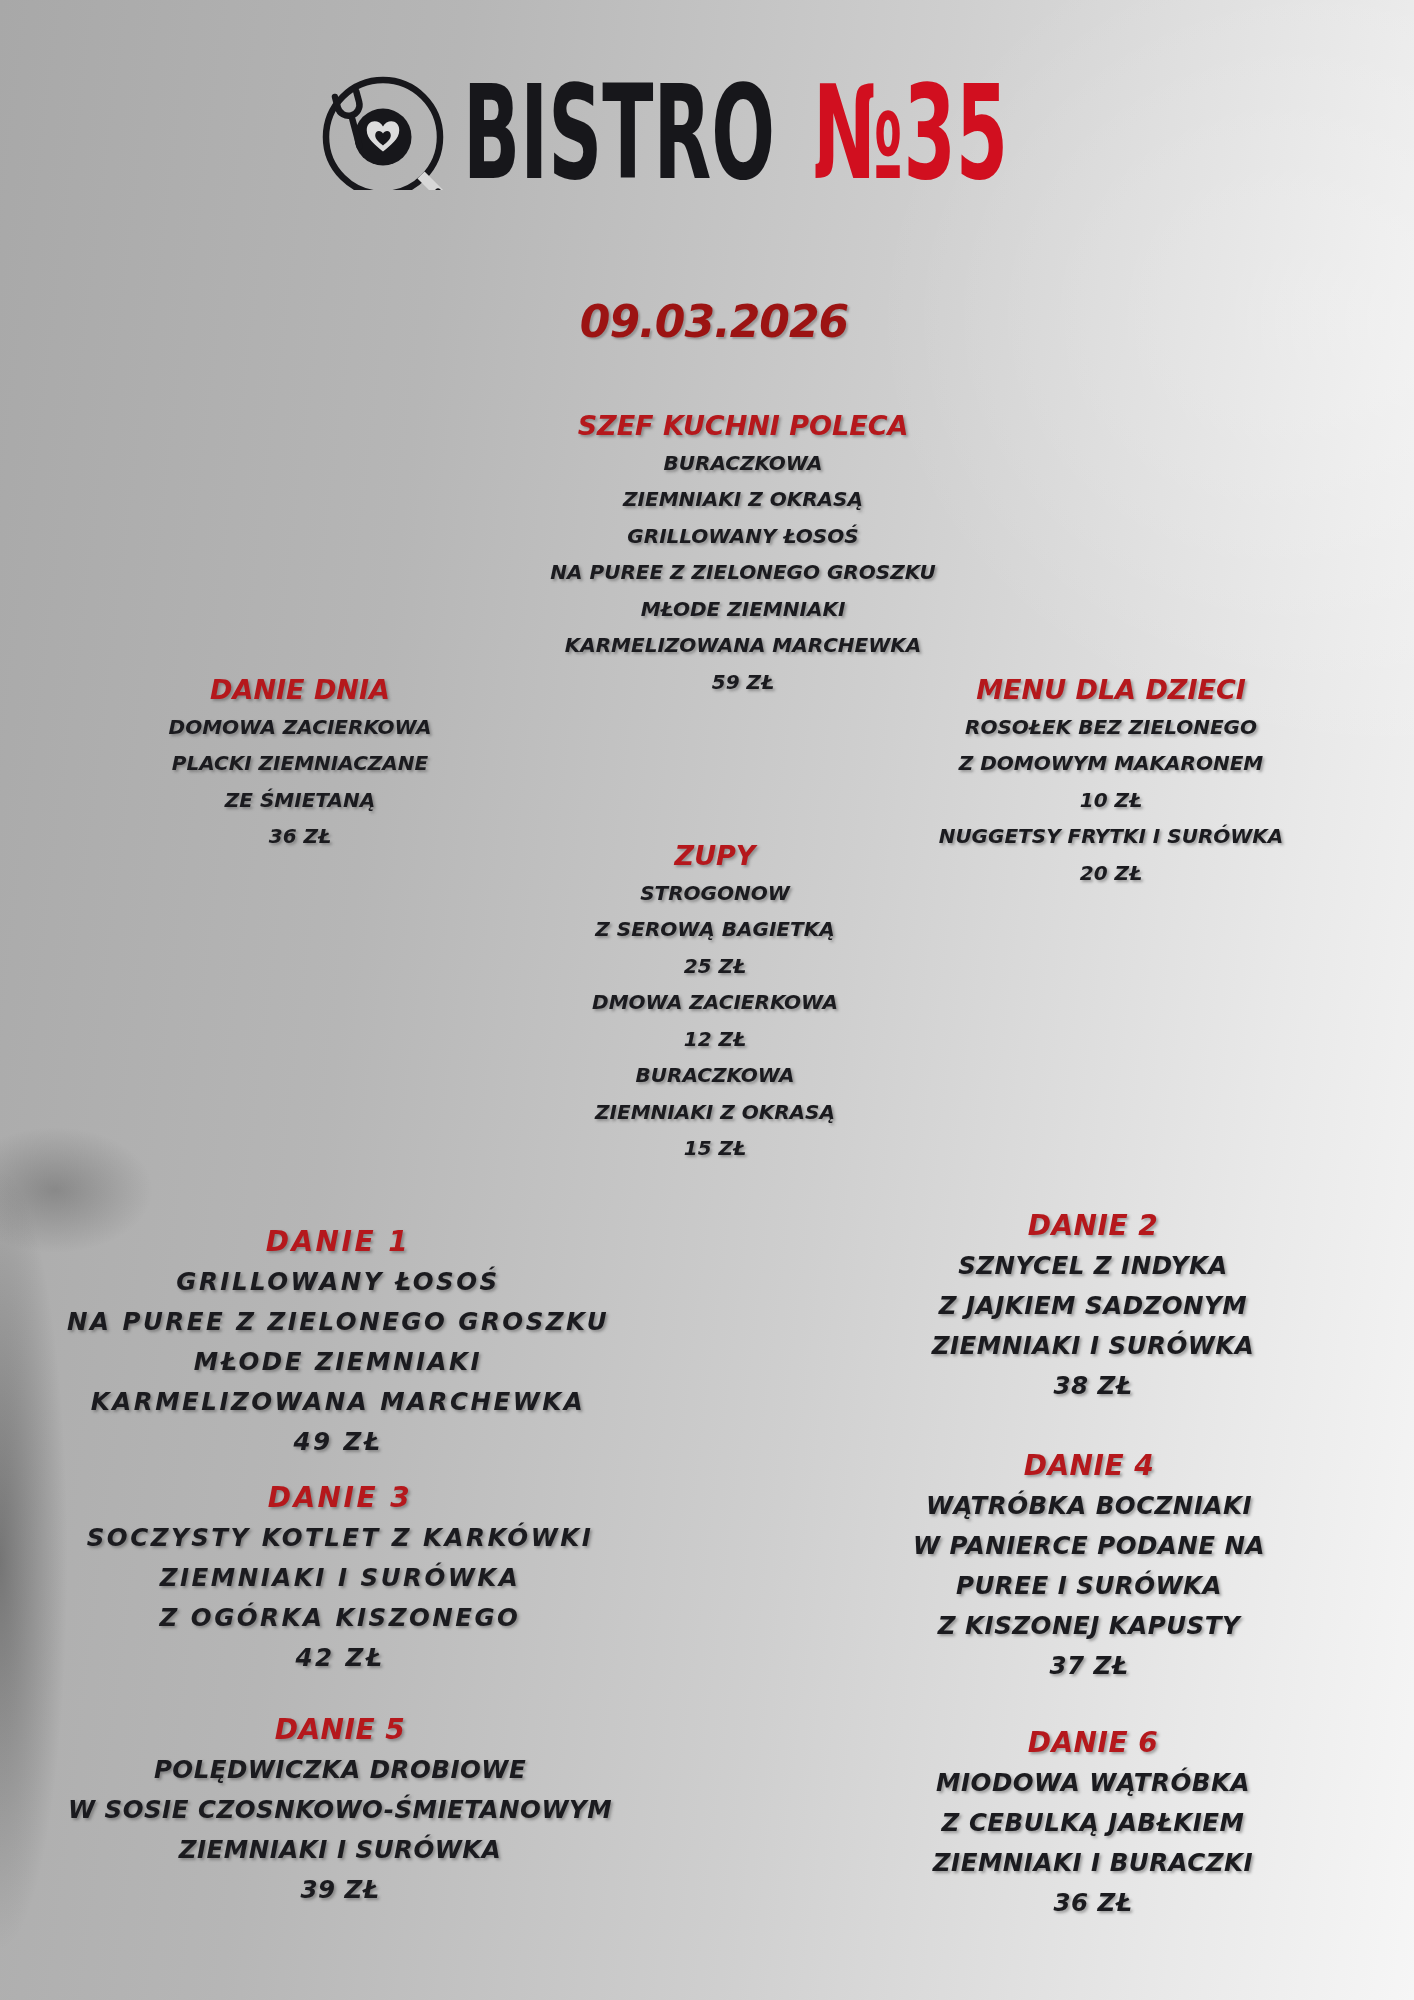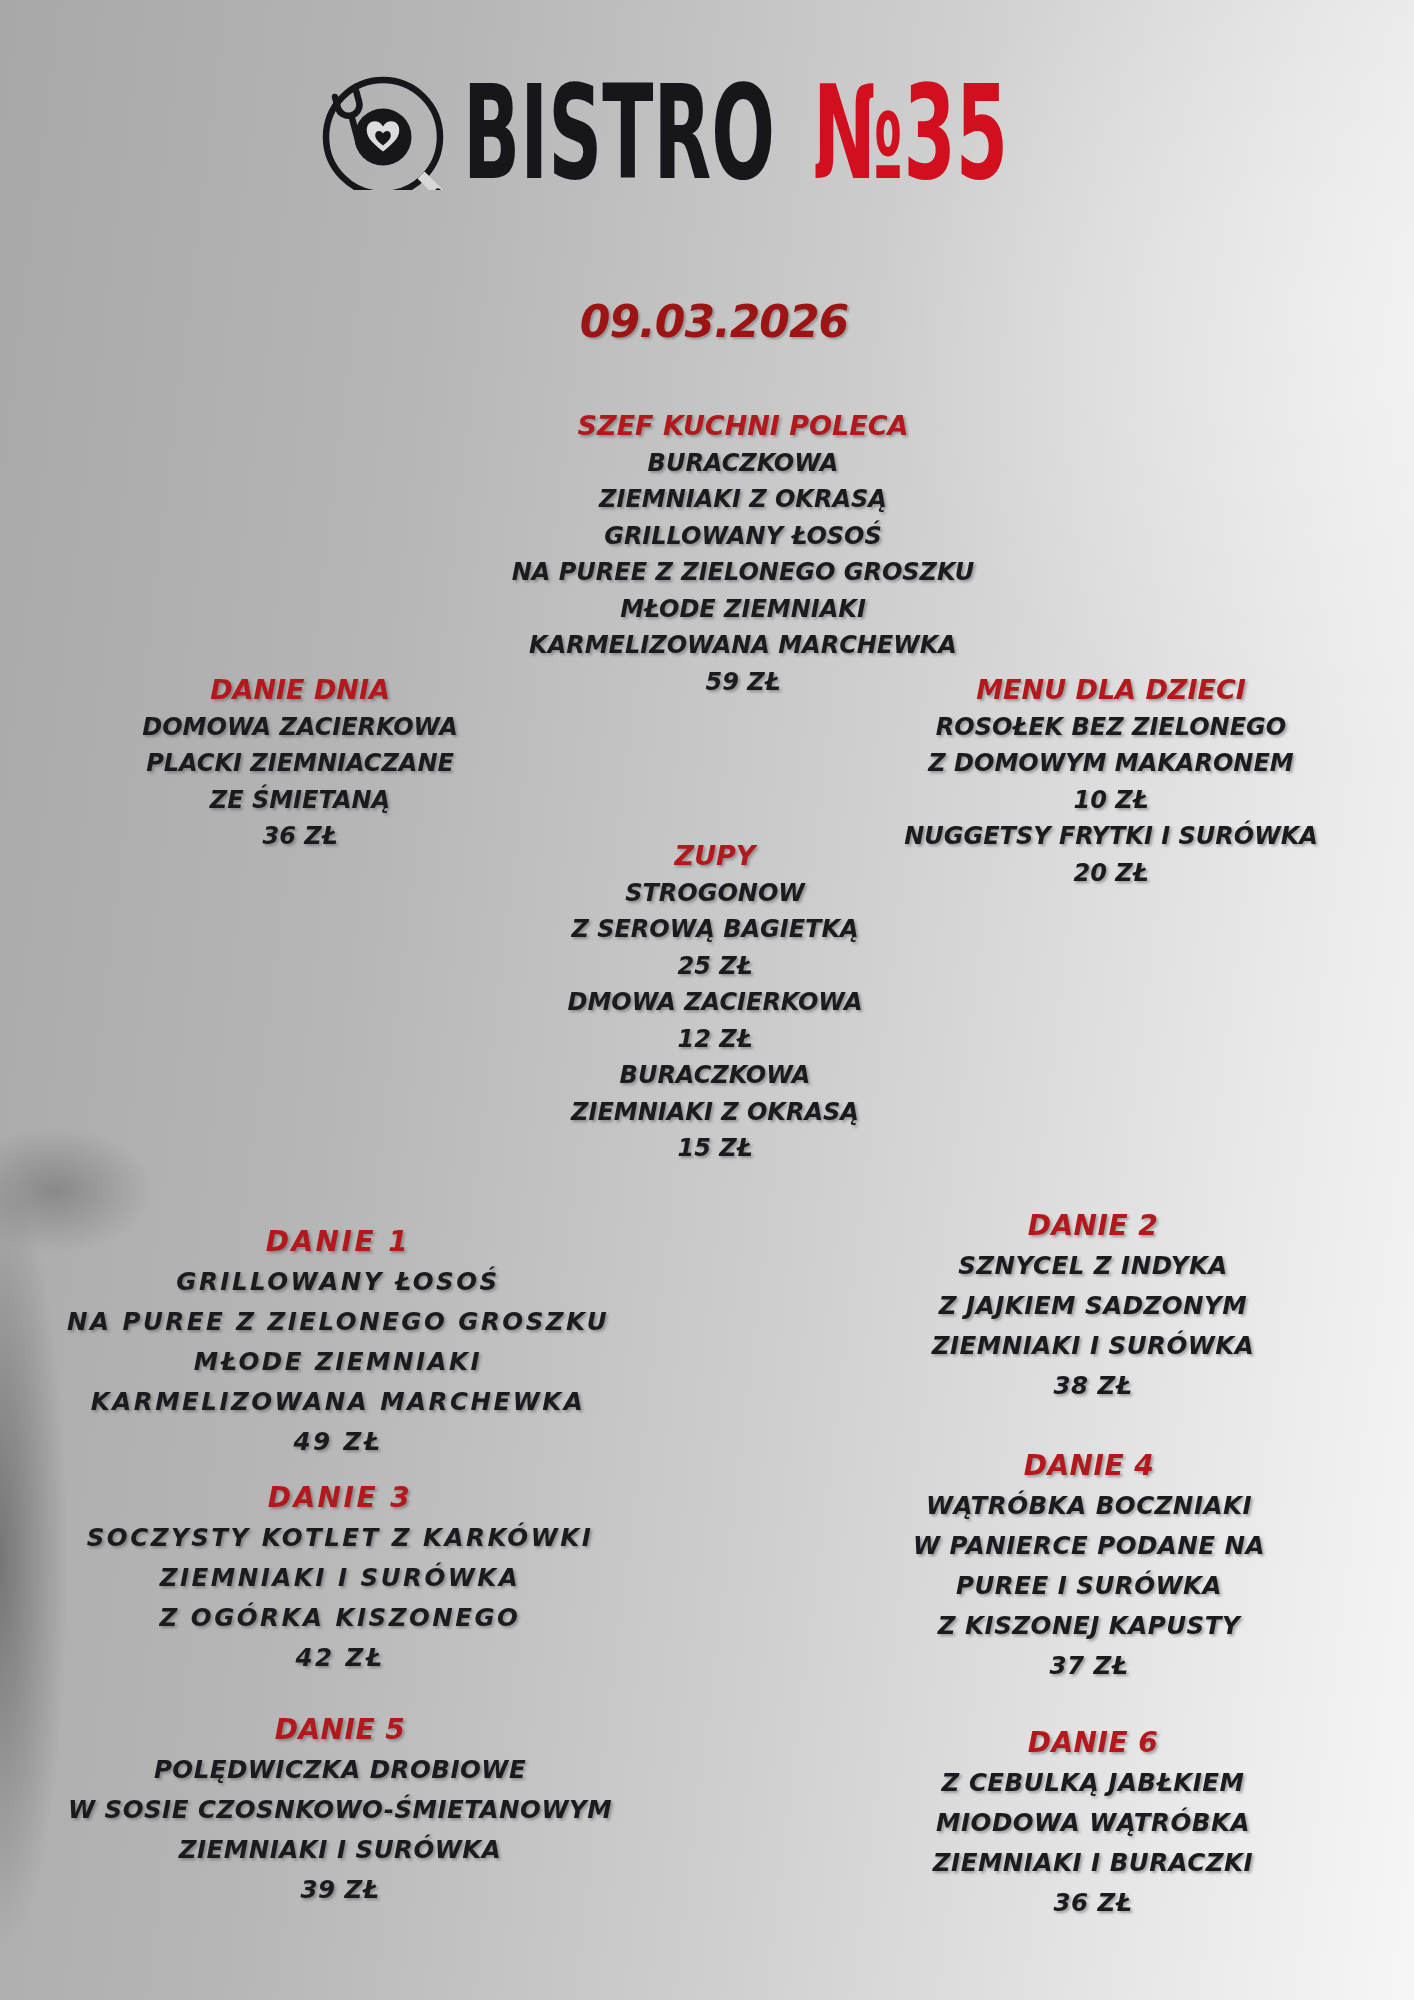--- a/index.html
+++ b/index.html
@@ -24,21 +24,21 @@
     text-shadow:2px 2px 2px rgba(70,70,70,.35);
   }
 
   .sec{
     position:absolute;transform:translateX(-50%);
     text-align:center;white-space:nowrap;
     font-weight:700;font-style:italic;color:var(--text_dark,#1b1b1f);
     text-shadow:2px 2px 3px rgba(70,70,70,.45);
   }
   .sec .sec-title{color:var(--heading_red,#b5181c);font-size:28px;}
-  .sec .line{font-size:24px;}
+  .sec .line{font-size:20px;}
 
   
   .top-sec{line-height:36.5px;}
   .top-sec .sec-title{font-size:27px;}
 
   
   .dish-sec{line-height:40px;letter-spacing:.5px;}
   .dish-sec .line{font-size:24.5px;}
   .dish-sec.spread{letter-spacing:2.5px;}
 
@@ -175,18 +175,18 @@
       <div class="line">POLĘDWICZKA DROBIOWE</div>
       <div class="line">W SOSIE CZOSNKOWO-ŚMIETANOWYM</div>
       <div class="line">ZIEMNIAKI I SURÓWKA</div>
       <div class="line">39 ZŁ</div>
     </div>
 </div>
 
 <div class="sec dish-sec" id="sec-dish6">
   <div class="sec-title">DANIE 6</div>
   <div>
+      <div class="line">MIODOWA WĄTRÓBKA</div>
       <div class="line">Z CEBULKĄ JABŁKIEM</div>
-      <div class="line">MIODOWA WĄTRÓBKA</div>
       <div class="line">ZIEMNIAKI I BURACZKI</div>
       <div class="line">36 ZŁ</div>
     </div>
 </div>
 
 </body></html>

